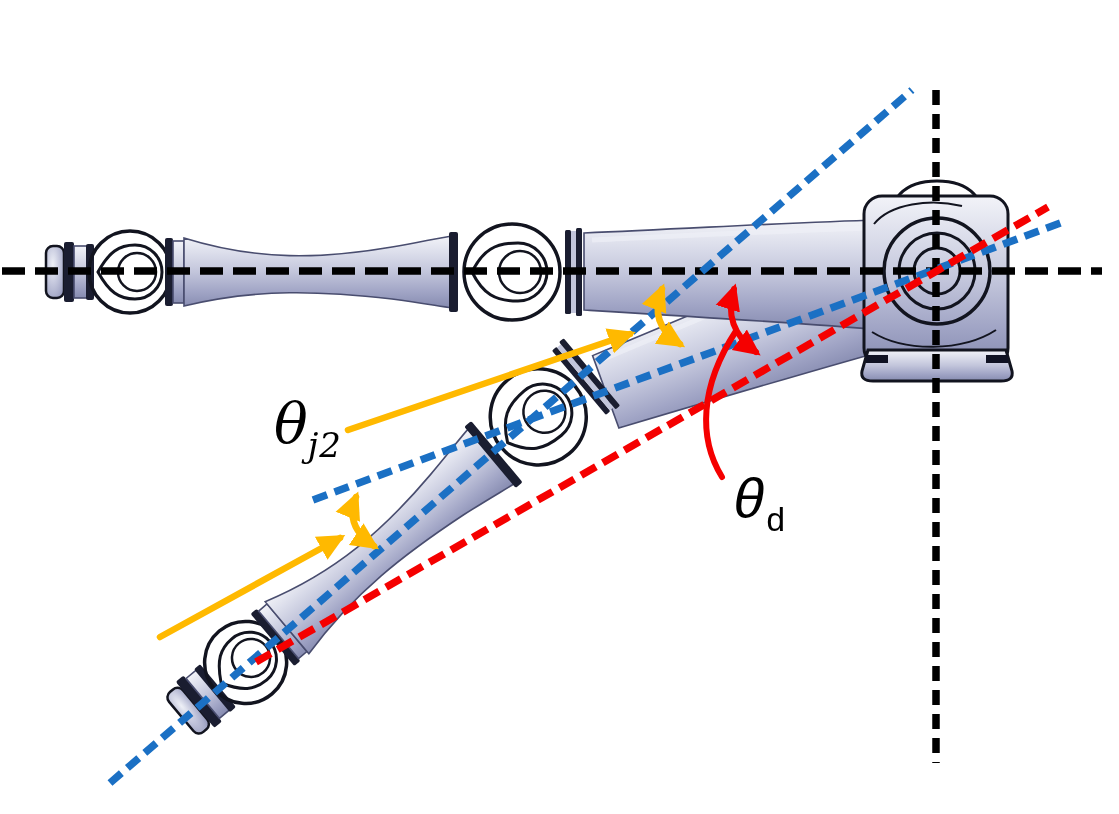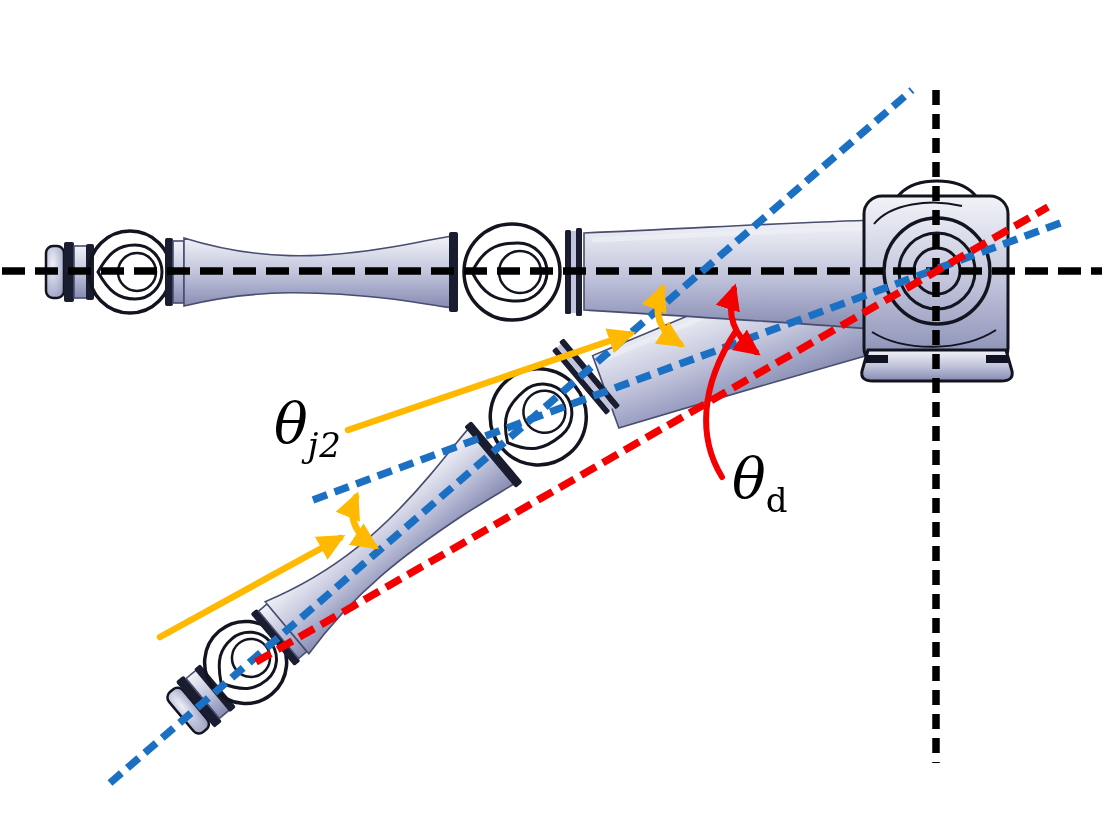--- a/index.html
+++ b/index.html
@@ -138,17 +138,17 @@
 
     <path d="M722,477 C698,438 700,386 736,331" class="red-stroke"></path>
     <path d="M734,289 Q722,327 756,352" class="red-stroke" marker-start="url(#mR)" marker-end="url(#mR)"></path>
   </svg>
 
   <div class="angle-label" style="left:274px;top:396px;text-align:right;">
     <span>θ</span><span class="sub">j2</span>
   </div>
 
 
-  <div class="angle-label" style="left:732px;top:451px;">
+  <div class="angle-label" style="left:732px;top:474px;font-family:Liberation Mono, monospace;">
     <span>θ</span><span class="sub upright">d</span>
   </div>
 
 </div>
 
 </body></html>

